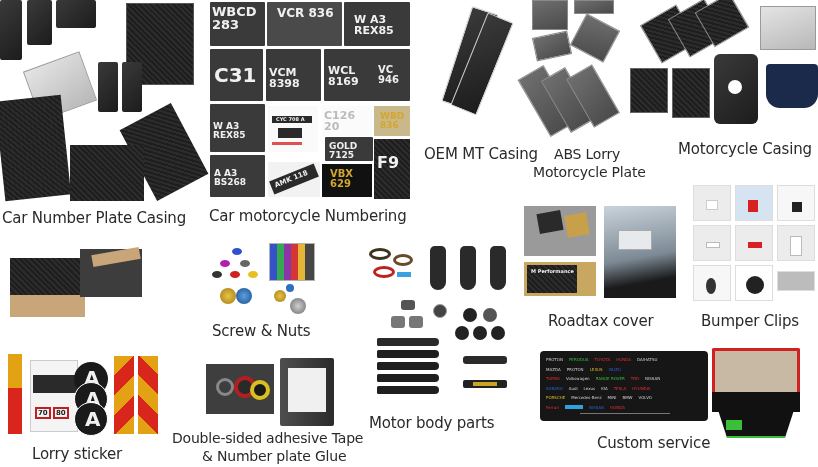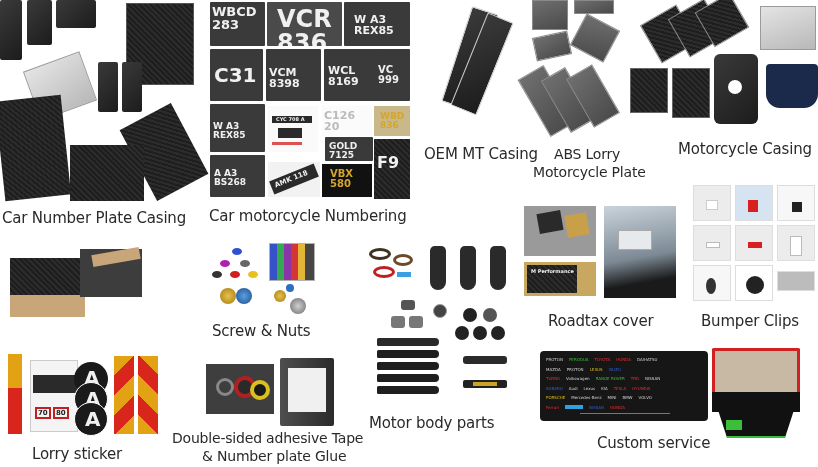--- a/index.html
+++ b/index.html
@@ -39,36 +39,36 @@
   </div>
   <div class="label" style="left:2px;top:209px;">Car Number Plate Casing</div>
 </div>
 
 <div class="tile" style="left:205px;top:0;width:210px;height:232px;">
   <div class="abs" style="left:5px;top:2px;width:200px;height:195px;">
     <div class="abs photo" style="left:0;top:0;width:55px;height:44px;">
         <span class="num" style="left:2px;top:3px;font-size:13px;">WBCD 283</span>
       </div>
     <div class="abs photo" style="left:57px;top:0;width:75px;height:44px;background:#4a4a4a;">
-        <span class="num" style="left:10px;top:5px;font-size:24px;">VCR 836</span>
+        <span class="num" style="left:10px;top:5px;font-size:12px;text-align:center;">VCR 836</span>
       </div>
     <div class="abs photo" style="left:134px;top:0;width:66px;height:44px;">
         <span class="num" style="left:10px;top:12px;font-size:11px;">W A3 REX85</span>
       </div>
     <div class="abs photo" style="left:0;top:47px;width:53px;height:52px;">
         <span class="num" style="left:4px;top:16px;font-size:20px;">C31</span>
       </div>
     <div class="abs photo" style="left:56px;top:47px;width:55px;height:52px;">
         <span class="num" style="left:3px;top:18px;font-size:11px;">VCM 8398</span>
       </div>
     <div class="abs photo" style="left:114px;top:47px;width:54px;height:52px;">
         <span class="num" style="left:4px;top:16px;font-size:11px;">WCL 8169</span>
       </div>
     <div class="abs photo" style="left:166px;top:47px;width:34px;height:52px;">
-        <span class="num" style="left:2px;top:16px;font-size:10px;">VC 999</span>
+        <span class="num" style="left:2px;top:16px;font-size:10px;">VC 946</span>
       </div>
     <div class="abs photo" style="left:0;top:102px;width:55px;height:48px;">
         <span class="num" style="left:3px;top:18px;font-size:9px;">W A3 REX85</span>
       </div>
     <div class="abs" style="left:58px;top:104px;width:50px;height:46px;background:#fafafa;">
       <div class="abs dark" style="left:4px;top:10px;width:40px;height:7px;">
           <span class="num" style="left:4px;top:1px;font-size:5px;">CYC 708 A</span>
         </div>
       <div class="abs dark" style="left:10px;top:22px;width:24px;height:10px;"></div>
       <div class="abs" style="left:4px;top:36px;width:30px;height:3px;background:#e05050;"></div>
@@ -87,21 +87,21 @@
       </div>
     <div class="abs photo" style="left:0;top:153px;width:55px;height:42px;">
         <span class="num" style="left:4px;top:14px;font-size:9px;">A A3 BS268</span>
       </div>
     <div class="abs" style="left:58px;top:160px;width:52px;height:35px;background:#f2f2f2;">
         <div class="abs dark" style="left:2px;top:10px;width:48px;height:14px;transform:rotate(-22deg);">
           <span class="num" style="left:4px;top:3px;font-size:7px;">AMK 118</span>
         </div>
       </div>
     <div class="abs" style="left:112px;top:162px;width:50px;height:33px;background:#111;">
-        <span class="num gold" style="left:8px;top:5px;font-size:10px;">VBX 580</span>
+        <span class="num gold" style="left:8px;top:5px;font-size:10px;">VBX 629</span>
       </div>
   </div>
   <div class="label" style="left:4px;top:207px;">Car motorcycle Numbering</div>
 </div>
 
 <div class="tile" style="left:418px;top:0;width:110px;height:170px;">
   <div class="abs" style="left:18px;top:8px;width:80px;height:105px;">
     <div class="abs plate-dark" style="left:20px;top:0;width:28px;height:100px;transform:rotate(18deg);border:1px solid #ccc;"></div>
     <div class="abs plate-dark" style="left:32px;top:6px;width:28px;height:100px;transform:rotate(22deg);border:1px solid #ccc;"></div>
   </div>

